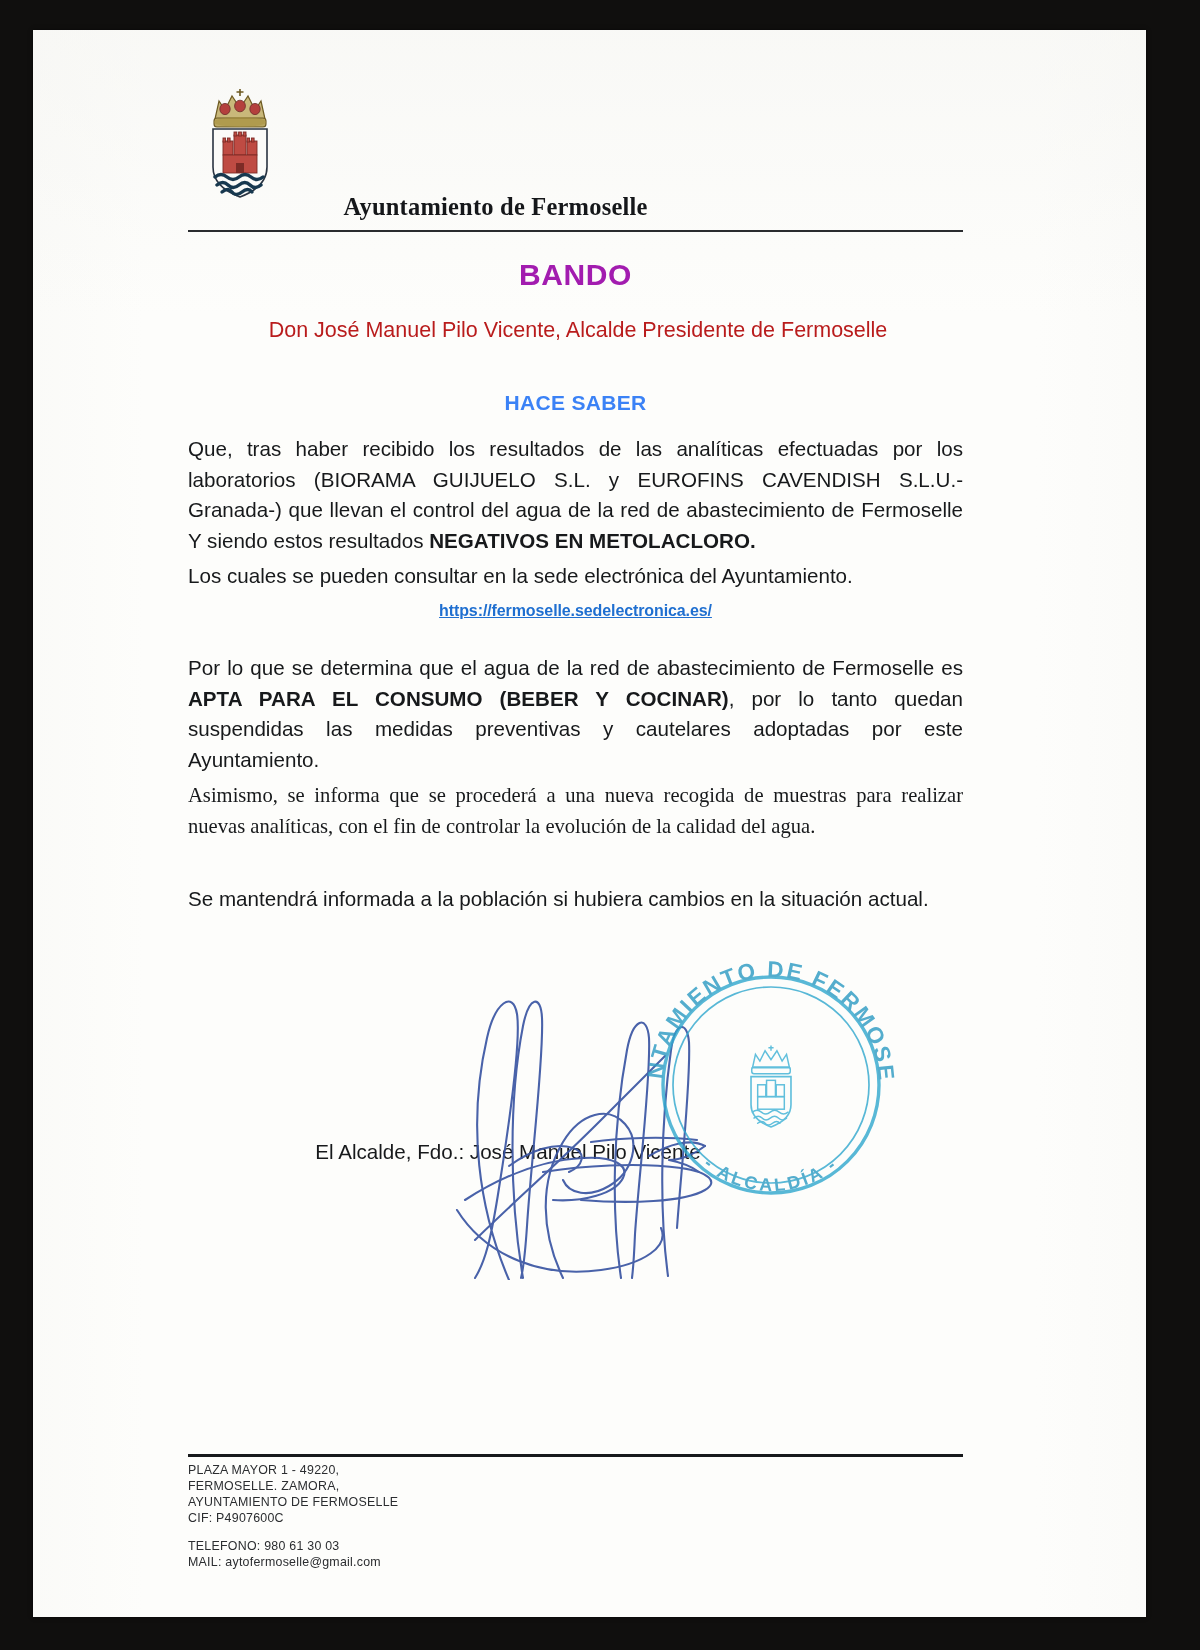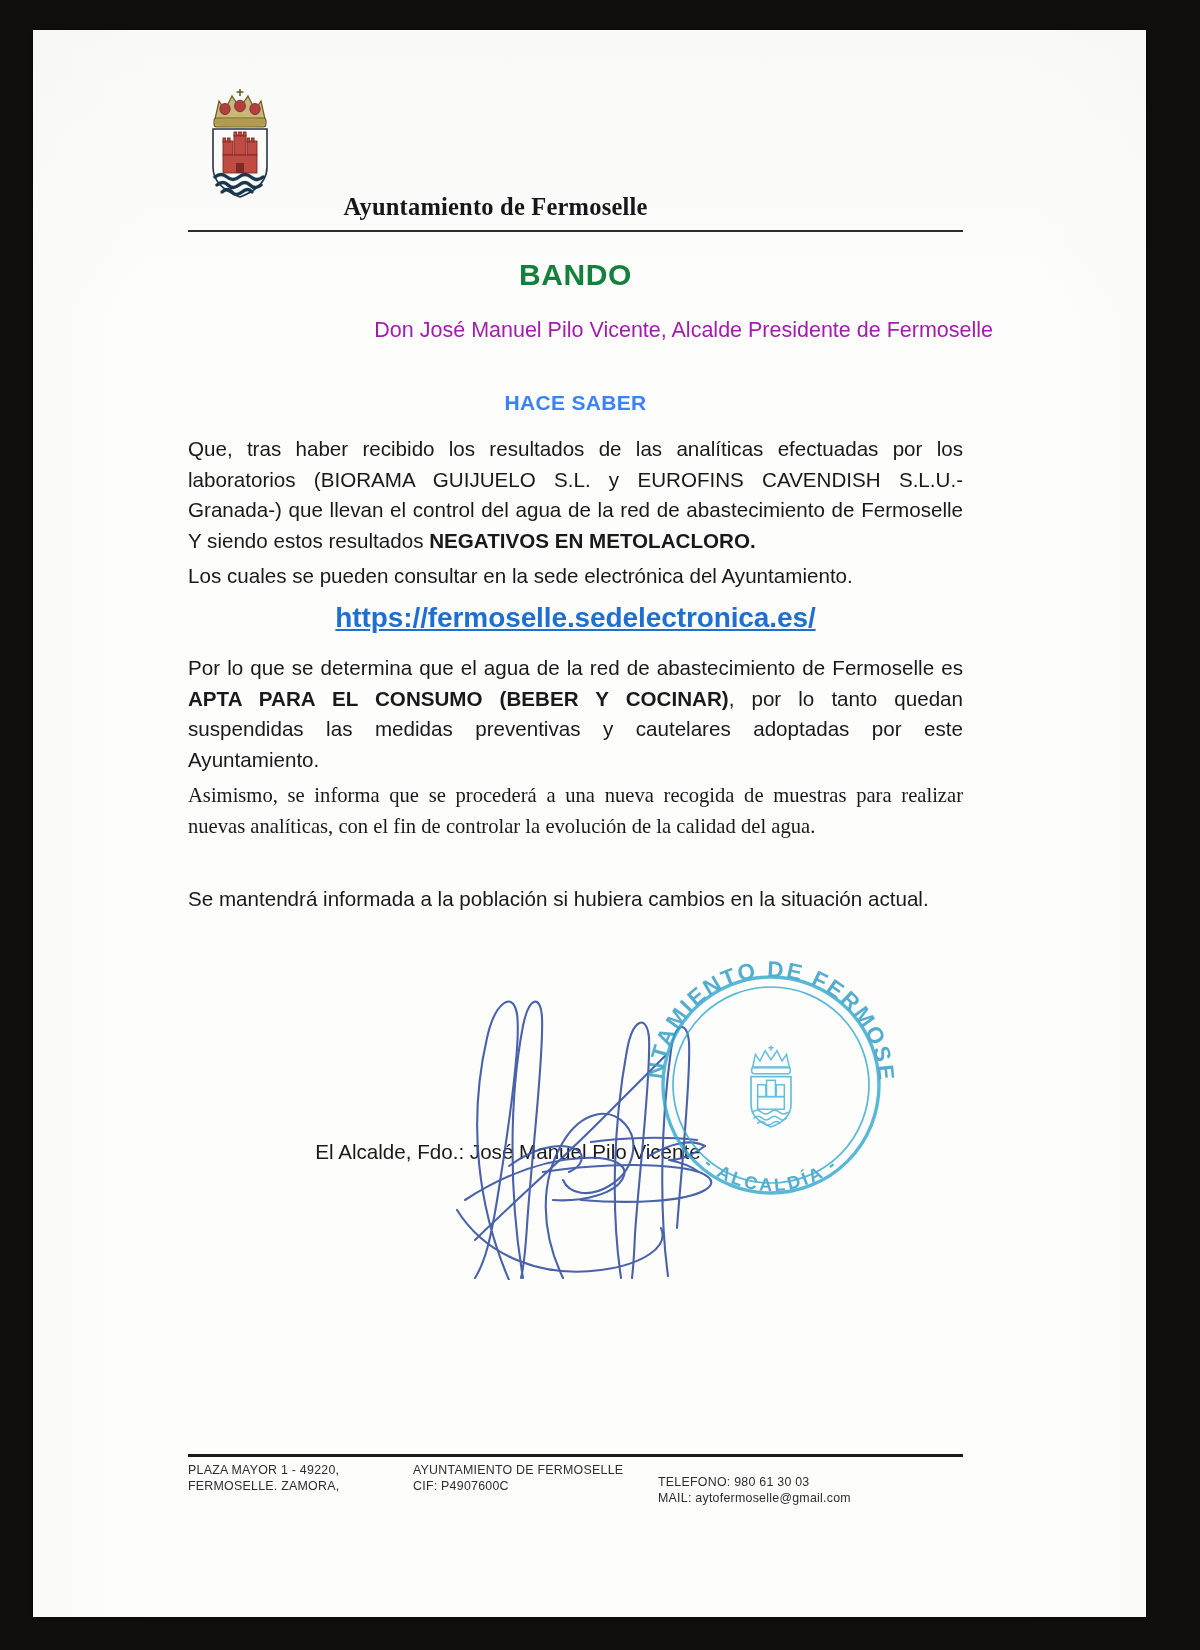--- a/index.html
+++ b/index.html
@@ -40,25 +40,25 @@
   }
   .rule-top {
     position: absolute; left: 155px; top: 200px; width: 775px; height: 0;
     border-top: 2px solid #2a2c2f;
   }
 
   
   .bando {
     position: absolute; left: 155px; top: 228px; width: 775px;
     text-align: center; font-weight: bold; font-size: 30px;
-    letter-spacing: .6px; color: #15803d;
+    letter-spacing: .6px; color: #a21caf;
   }
   .subtitle {
     position: absolute; left: 130px; top: 288px; width: 830px;
-    text-align: right; font-size: 21.5px; color: #a21caf;
+    text-align: center; font-size: 21.5px; color: #b91c1c;
   }
   .hace-saber {
     position: absolute; left: 155px; top: 361px; width: 775px;
     text-align: center; font-weight: bold; font-size: 21px;
     letter-spacing: .3px; color: #3b82f6;
   }
 
   
   .body-col { position: absolute; left: 155px; width: 775px; }
   p.para {
@@ -71,21 +71,21 @@
   .p2 { top: 531px; }
   .p3 { top: 623px; }
   .p4 { top: 750px; font-family: Liberation Serif, serif; }
   .p5 { top: 854px; }
 
   .link-line {
     position: absolute; left: 155px; top: 572px; width: 775px;
     text-align: center;
   }
   .link-line a {
-    font-size: 28px; font-weight: bold; color: #1f6fd0;
+    font-size: 16px; font-weight: bold; color: #1f6fd0;
     text-decoration: underline; letter-spacing: -.1px;
   }
 
   
   .date-line {
     position: absolute; left: 155px; top: 932px; width: 640px;
     text-align: center; font-size: 20.6px; color: #17191b;
   }
   .sign-line {
     position: absolute; left: 155px; top: 1110px; width: 640px;
@@ -104,20 +104,21 @@
   }
 
   
   .rule-bottom {
     position: absolute; left: 155px; top: 1424px; width: 775px; height: 0;
     border-top: 3px solid #17191b;
   }
   .footer {
     position: absolute; left: 155px; top: 1432px; width: 790px;
     display: flex;
+    flex-direction: column;
   }
   .footer .fcol {
     font-size: 12.4px; line-height: 16px; color: #2b2d30;
     letter-spacing: .25px;
   }
   .fcol.c1 { width: 225px; }
   .fcol.c2 { width: 245px; }
   .fcol.c3 { width: 300px; margin-top: 12px; }
 </style>
 </head>

